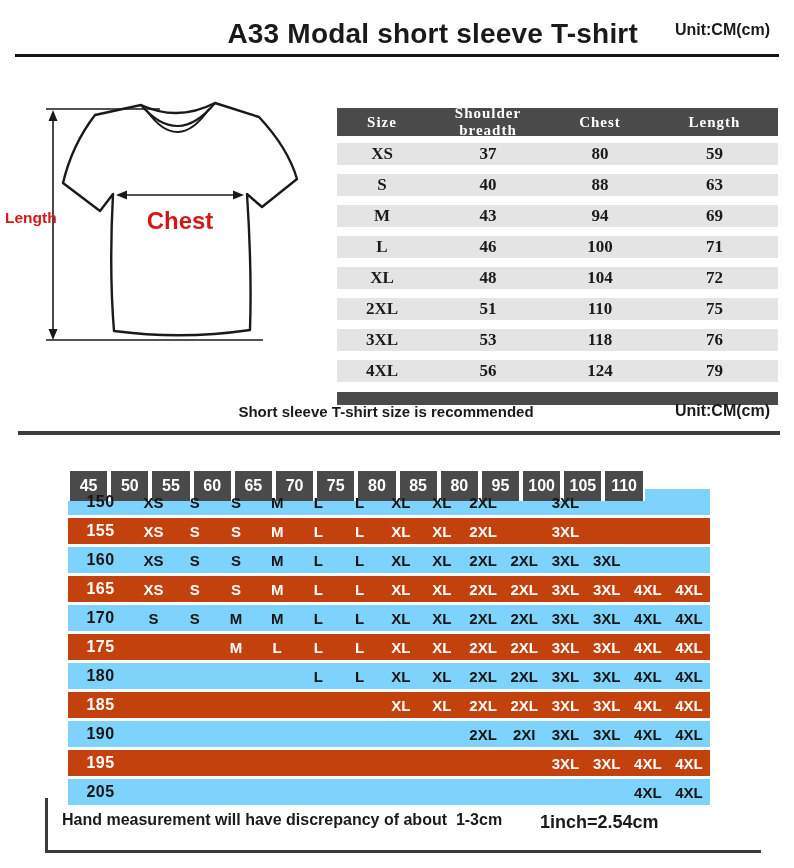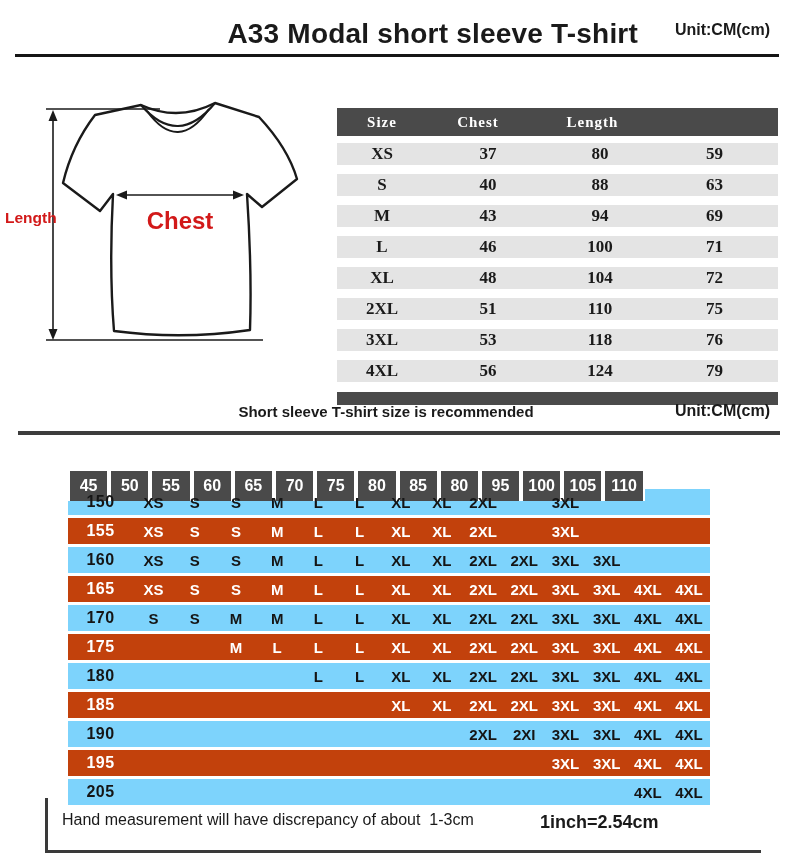--- a/index.html
+++ b/index.html
@@ -53,21 +53,21 @@
     color:#fff; font-weight:bold; font-size:16px; text-align:center; line-height:29px; }
   .m-row { display:flex; align-items:center; height:26px; margin-bottom:3px; font-weight:bold; }
   .m-row.light { background:#7dd3fc; color:#151515; }
   .m-row.dark  { background:#c2410c; color:#fff; }
   .m-label { width:65px; text-align:center; font-size:16px; letter-spacing:.5px; }
   .m-cell  { width:41.2px; text-align:center; font-size:15px; }
 
   
   .f-vline { left:45px; top:798px; width:3px;  height:55px; background:#3a3a3a; }
   .f-hline { left:45px; top:850px; width:716px; height:3px; background:#3a3a3a; }
-  .f-note { left:62px;  top:811px; font-size:16px; font-weight:normal; white-space:pre; }
+  .f-note { left:62px;  top:811px; font-size:16px; font-weight:bold; white-space:pre; }
   .f-conv { left:540px; top:812px; font-size:18px; font-weight:bold; }
 </style>
 </head>
 <body>
 
 <div class="abs page-title">A33 Modal short sleeve T-shirt</div>
 <div class="abs unit-top">Unit:CM(cm)</div>
 <div class="abs divider1"></div>
 
 <div class="abs tshirt-wrap">
@@ -95,20 +95,21 @@
     </g>
 
     <text x="5" y="133" font-size="15.5" font-weight="bold" fill="#d21919">Length</text>
     <text x="180" y="139" font-size="24" font-weight="bold" fill="#d21919" text-anchor="middle">Chest</text>
   </svg>
 </div>
 
 <div class="abs size-table">
   <div class="st-header">
       <div class="st-hcell c0">Size</div>
+      <div class="st-hcell c1">Shoulder breadth</div>
       <div class="st-hcell c2">Chest</div>
       <div class="st-hcell c3">Length</div>
     </div>
   <div class="st-body">
       <div class="st-row">
         <div class="st-cell c0">XS</div>
         <div class="st-cell c1">37</div>
         <div class="st-cell c2">80</div>
         <div class="st-cell c3">59</div>
       </div>

